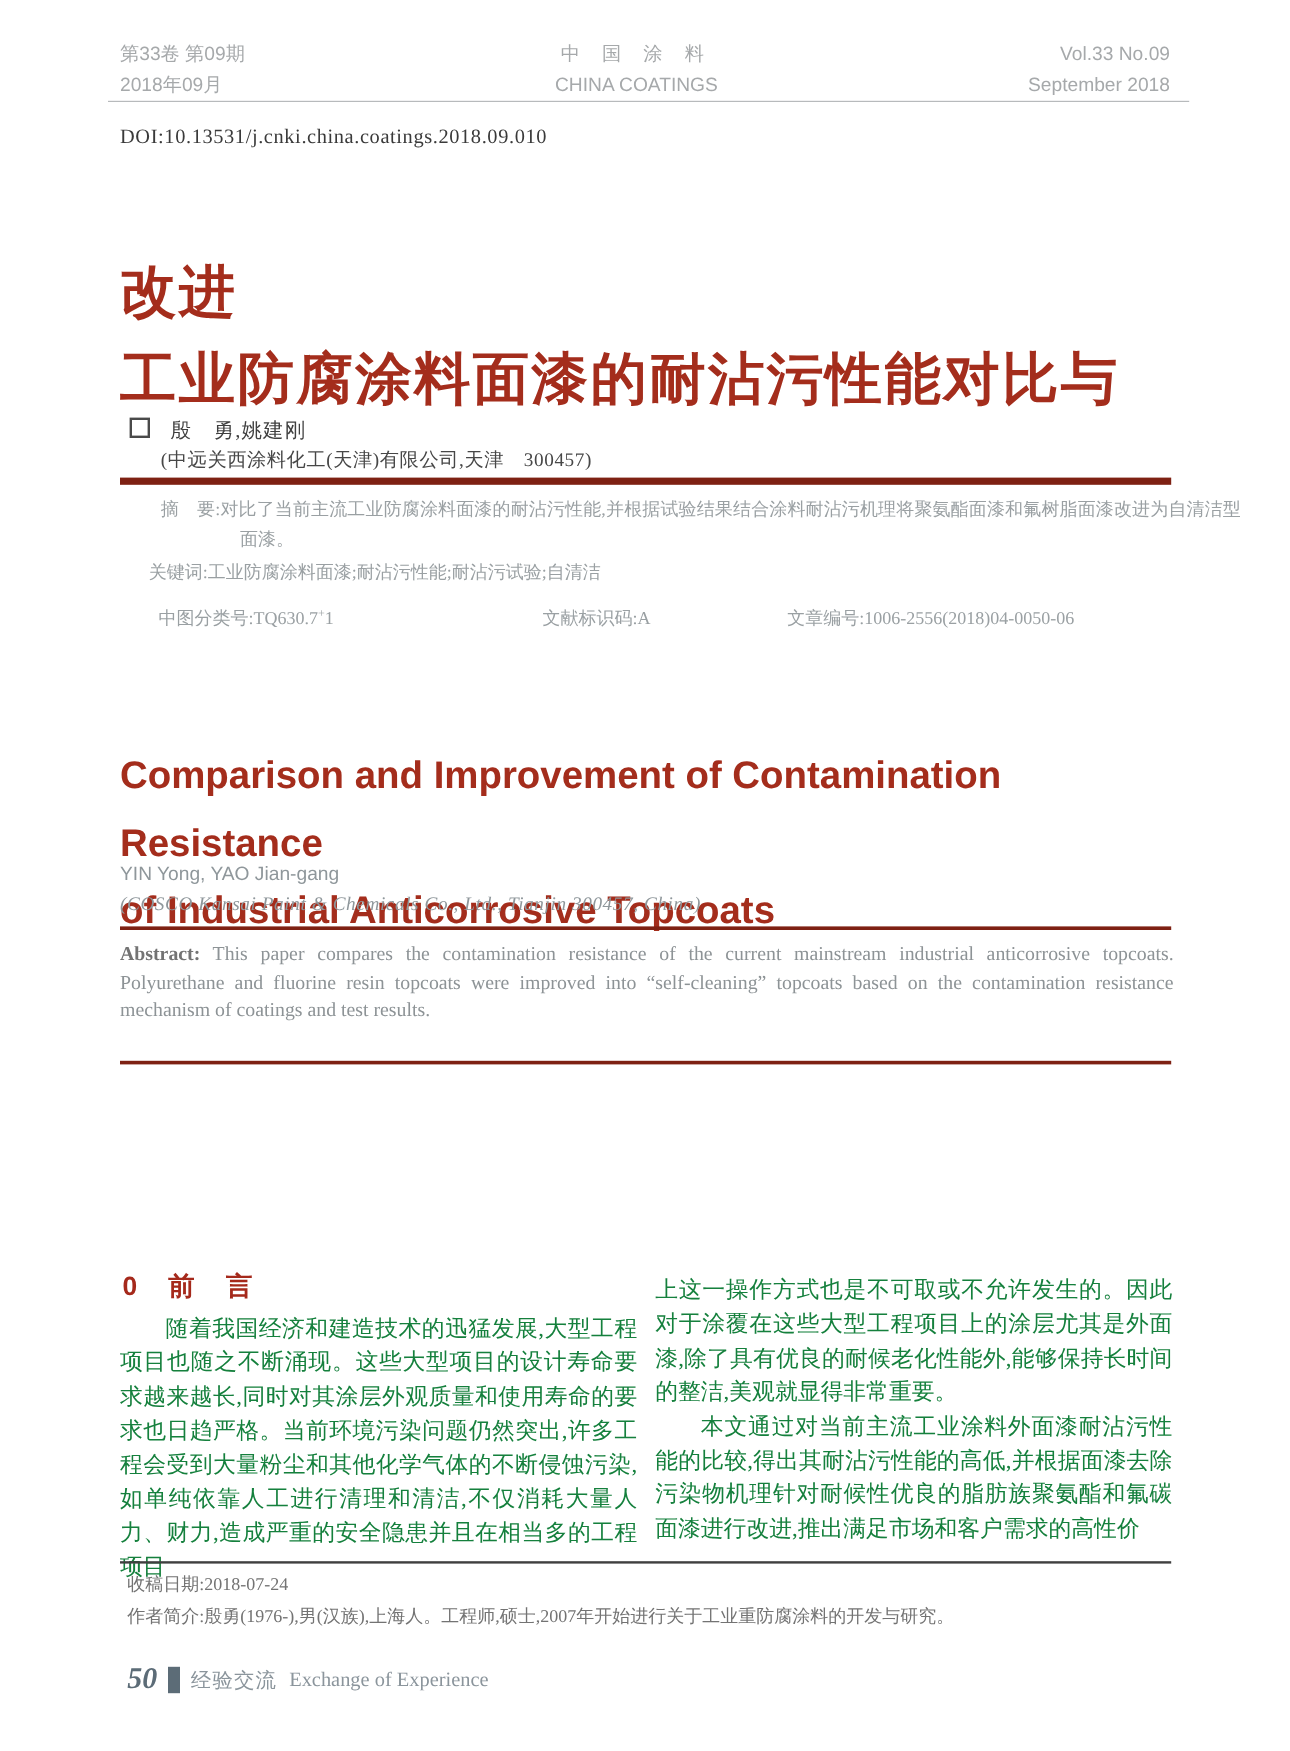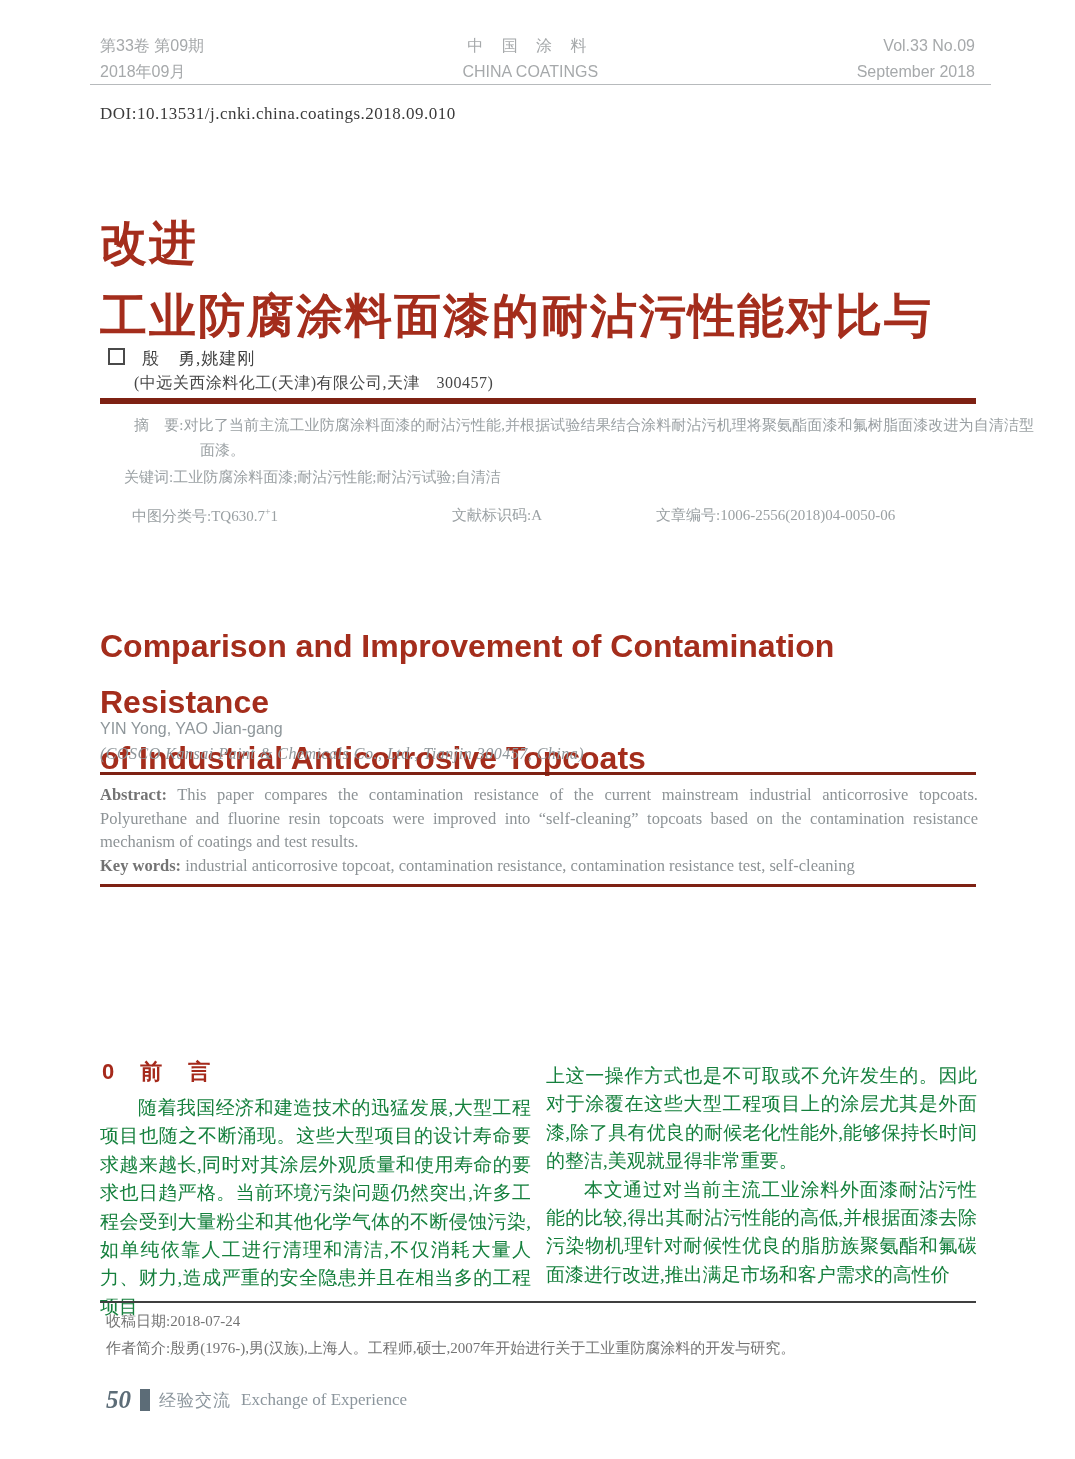--- a/index.html
+++ b/index.html
@@ -159,21 +159,20 @@
 
   <h2 class="title-en" style="margin:0;">
     <div>Comparison and Improvement of Contamination Resistance</div>
     <div>of Industrial Anticorrosive Topcoats</div>
   </h2>
   <div class="authors-en">YIN Yong, YAO Jian-gang</div>
   <div class="affil-en">(COSCO Kansai Paint &amp; Chemicals Co., Ltd., Tianjin 300457, China)</div>
   <div class="rule-maroon rule-m1"></div>
   <div class="abstract-en">
     <p style="margin:0;"><span class="lbl">Abstract:</span><span> This paper compares the contamination resistance of the current mainstream industrial anticorrosive topcoats. Polyurethane and fluorine resin topcoats were improved into “self-cleaning” topcoats based on the contamination resistance mechanism of coatings and test results.</span></p>
-    <p class="keywords-en" style="margin:0;"><span class="lbl">Key words:</span><span> industrial anticorrosive topcoat, contamination resistance, contamination resistance test, self-cleaning</span></p>
   </div>
   <div class="rule-maroon rule-m2"></div>
 
   <h3 class="section-heading" style="margin:0;">0　前　言</h3>
   <div class="bodycol body-left">
     <p class="ind">随着我国经济和建造技术的迅猛发展,大型工程项目也随之不断涌现。这些大型项目的设计寿命要求越来越长,同时对其涂层外观质量和使用寿命的要求也日趋严格。当前环境污染问题仍然突出,许多工程会受到大量粉尘和其他化学气体的不断侵蚀污染,如单纯依靠人工进行清理和清洁,不仅消耗大量人力、财力,造成严重的安全隐患并且在相当多的工程项目</p>
   </div>
   <div class="bodycol body-right">
     <p>上这一操作方式也是不可取或不允许发生的。因此对于涂覆在这些大型工程项目上的涂层尤其是外面漆,除了具有优良的耐候老化性能外,能够保持长时间的整洁,美观就显得非常重要。</p>
     <p class="ind">本文通过对当前主流工业涂料外面漆耐沾污性能的比较,得出其耐沾污性能的高低,并根据面漆去除污染物机理针对耐候性优良的脂肪族聚氨酯和氟碳面漆进行改进,推出满足市场和客户需求的高性价</p>

